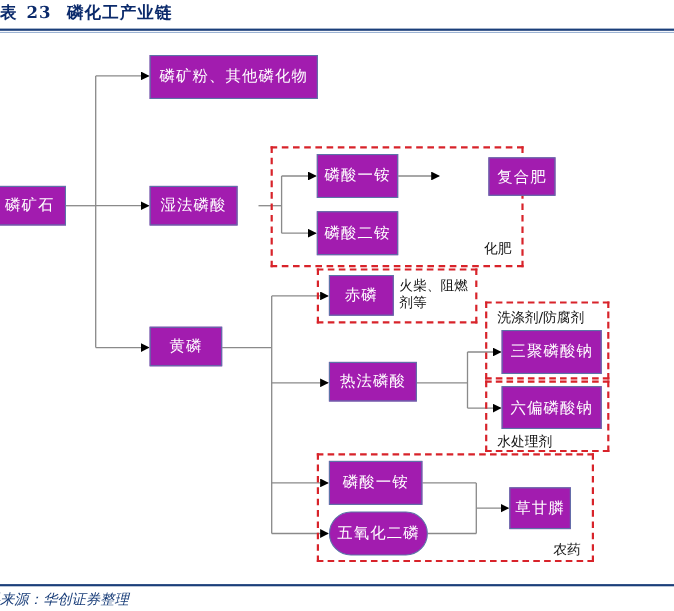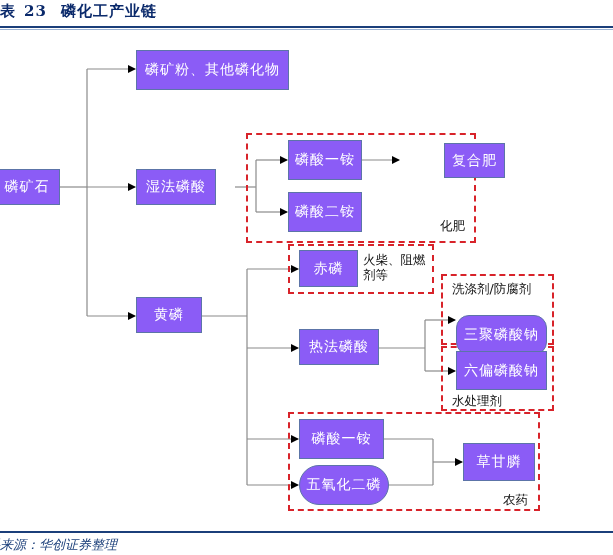--- a/index.html
+++ b/index.html
@@ -6,21 +6,21 @@
   body { width: 613px; height: 555px; position: relative; overflow: hidden;
          font-family: "DejaVu Serif", "Liberation Serif", serif; }
   .caption { position: absolute; left: 0; top: 2px; font-size: 15px; font-weight: bold;
              color: #0b2a6b; letter-spacing: 1px; white-space: nowrap; }
   .caption .num { margin: 0 14px 0 8px; }
   .rule-top { position: absolute; left: 0; top: 26px; width: 613px; height: 2px; background: #1b3f7a; }
   .rule-top2 { position: absolute; left: 0; top: 29px; width: 613px; height: 1px; background: #9db4d4; }
   .rule-bot { position: absolute; left: 0; top: 531px; width: 613px; height: 2px; background: #1b3f7a; }
   .source { position: absolute; left: 0; top: 536px; font-size: 13px; font-style: italic; color: #1b3f7a; white-space: nowrap; }
   svg.diagram { position: absolute; left: 0; top: 0; }
-  .node { position: absolute; background: #8b5cf6; color: #ffffff; display: flex; align-items: center;
+  .node { position: absolute; background: #a21caf; color: #ffffff; display: flex; align-items: center;
           justify-content: center; font-size: 14px; font-family: "DejaVu Sans", "Liberation Sans", sans-serif;
           box-sizing: border-box; border: 1px solid #5c74a8; letter-spacing: 1px; white-space: nowrap; }
   .group { position: absolute; border: 2px dashed #d8232a; box-sizing: border-box; }
   .glabel { position: absolute; font-size: 12.5px; color: #111; white-space: nowrap;
             font-family: "DejaVu Sans", "Liberation Sans", sans-serif; line-height: 15px; }
 </style>
 </head>
 <body>
 
 <div class="caption">
@@ -83,20 +83,20 @@
 
 <div class="node" style="left:-6px;top:169px;width:66px;height:36px;">磷矿石</div>
 <div class="node" style="left:136px;top:50px;width:153px;height:40px;">磷矿粉、其他磷化物</div>
 <div class="node" style="left:136px;top:169px;width:80px;height:36px;">湿法磷酸</div>
 <div class="node" style="left:288px;top:140px;width:74px;height:40px;">磷酸一铵</div>
 <div class="node" style="left:400px;top:143px;width:61px;height:35px;margin-left:44px;">复合肥</div>
 <div class="node" style="left:288px;top:192px;width:74px;height:40px;">磷酸二铵</div>
 <div class="node" style="left:136px;top:297px;width:66px;height:36px;">黄磷</div>
 <div class="node" style="left:299px;top:250px;width:59px;height:37px;">赤磷</div>
 <div class="node" style="left:299px;top:329px;width:80px;height:36px;">热法磷酸</div>
-<div class="node" style="left:456px;top:315px;width:91px;height:40px;border-radius:13px;">三聚磷酸钠</div>
+<div class="node" style="left:456px;top:300px;width:91px;height:40px;">三聚磷酸钠</div>
 <div class="node" style="left:456px;top:351px;width:91px;height:39px;">六偏磷酸钠</div>
 <div class="node" style="left:299px;top:419px;width:85px;height:40px;">磷酸一铵</div>
 <div class="node" style="left:299px;top:465px;width:90px;height:40px;border-radius:20px;">五氧化二磷</div>
-<div class="node" style="left:463px;top:443px;width:72px;height:38px;">草甘膦</div>
+<div class="node" style="left:463px;top:443px;width:56px;height:38px;">草甘膦</div>
 
 <div class="rule-bot"></div>
 <div class="source" style="left:-26px;">资料来源：华创证券整理</div>
 
 </body></html>

